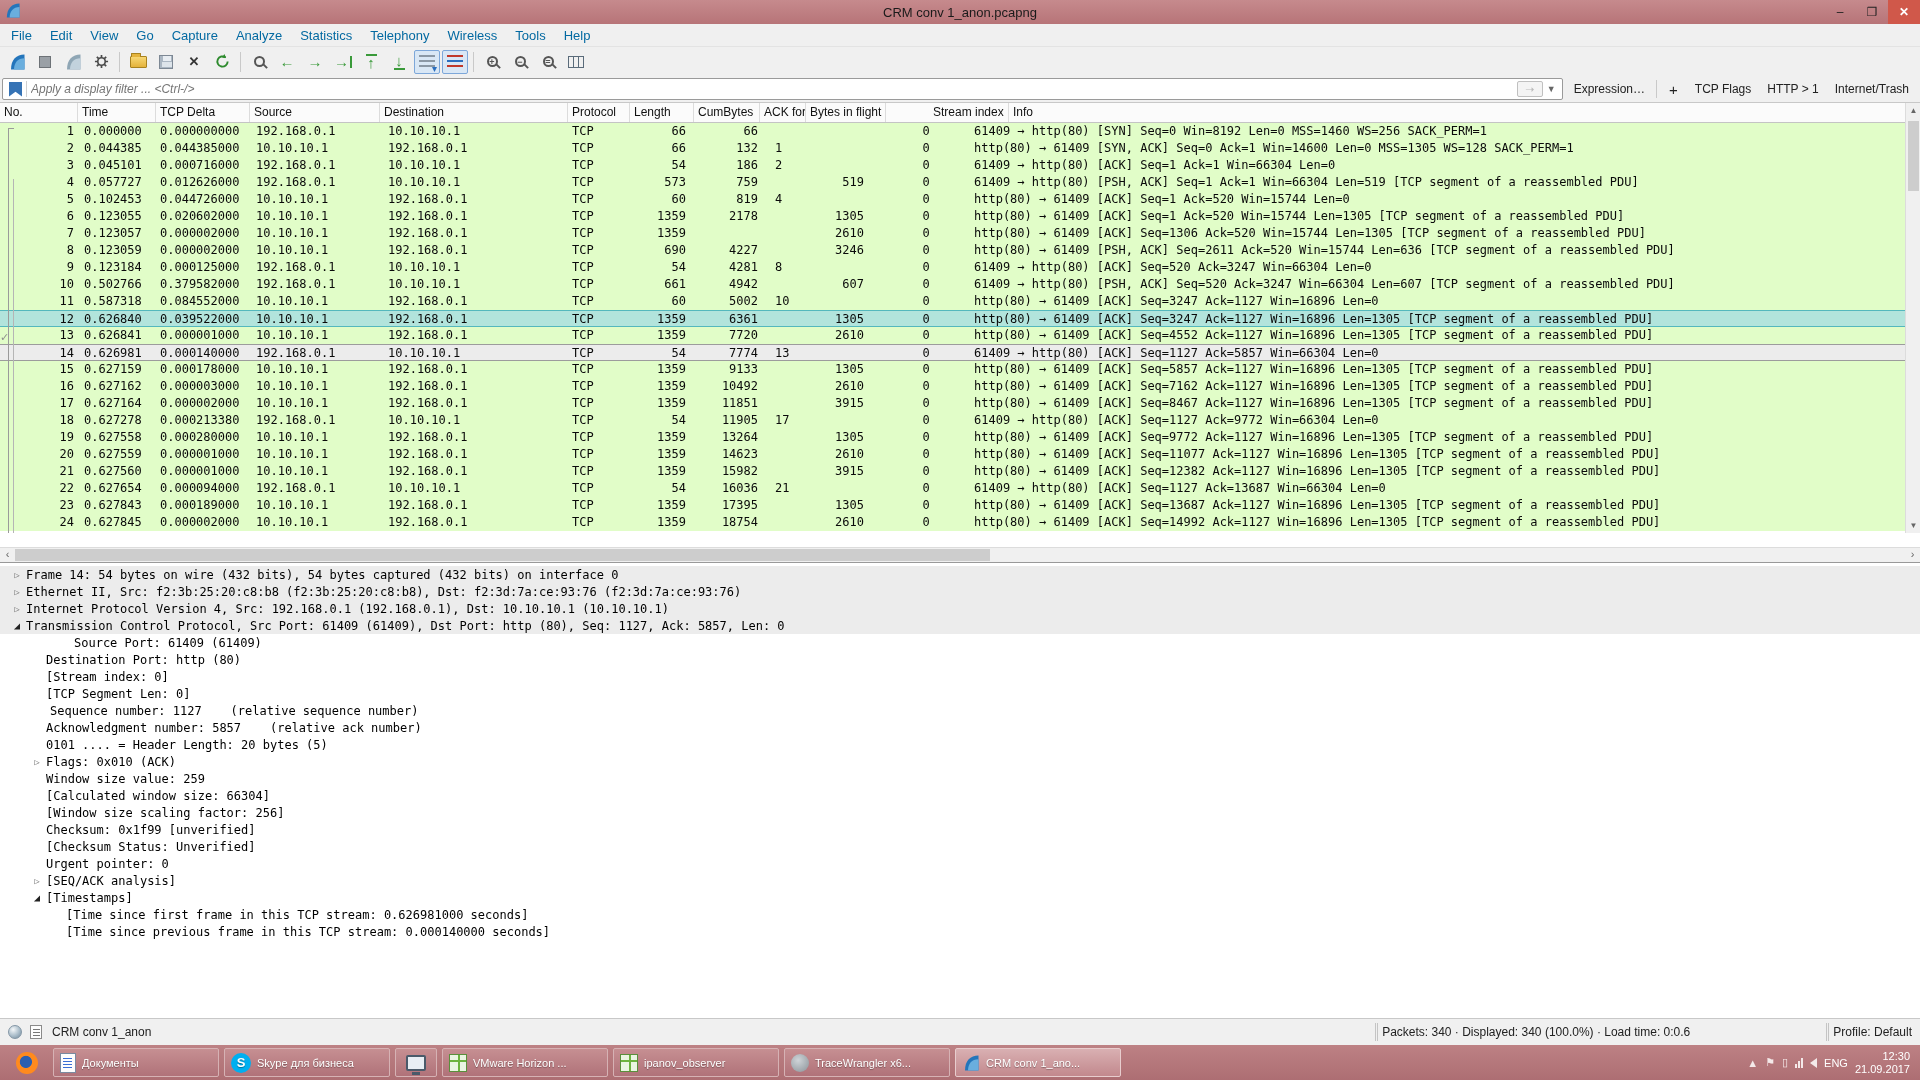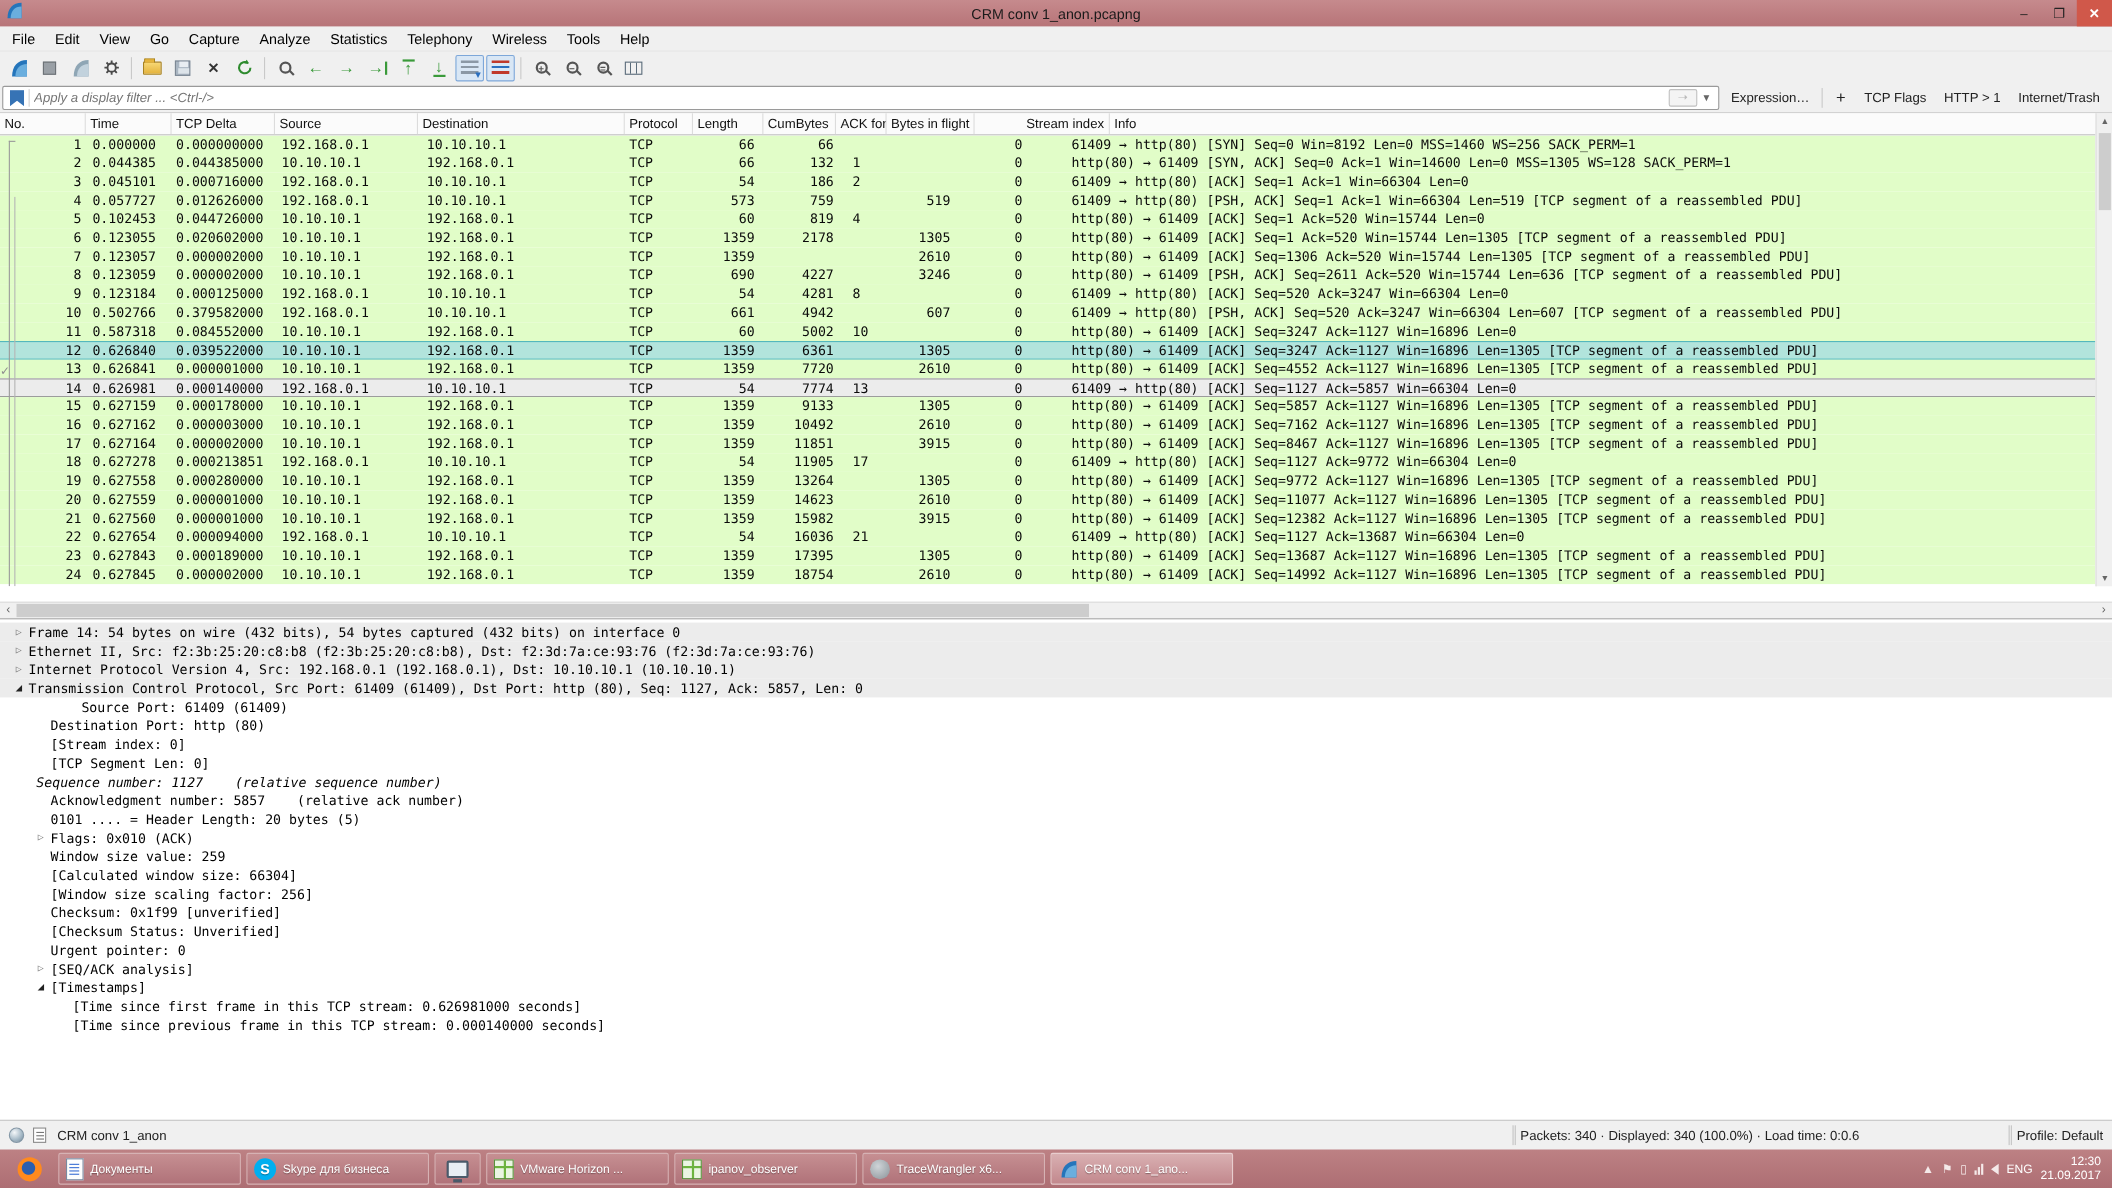--- a/index.html
+++ b/index.html
@@ -10,21 +10,21 @@
   
   .titlebar { height:24px; background:linear-gradient(#c68a8d,#b77478); display:flex; align-items:center; position:relative; flex:none; }
   .titlebar .appico { margin-left:4px; }
   .titlebar .title { position:absolute; left:0; right:0; text-align:center; font-size:13px; color:#1a1a1a; }
   .winbtns { margin-left:auto; display:flex; height:100%; z-index:2; }
   .winbtn { width:32px; height:100%; display:flex; align-items:center; justify-content:center; font-size:12px; color:#222; }
   .winbtn.close { background:#d0584a; color:#fff; font-weight:bold; }
 
   
   .menubar { height:23px; background:#f0f0f0; display:flex; align-items:center; padding-left:2px; flex:none; border-bottom:1px solid #e3e3e3; }
-  .menu-item { padding:2px 9px; font-size:13px; color:#000000; }
+  .menu-item { padding:2px 9px; font-size:13px; color:#0369a1; }
 
   
   .toolbar { height:29px; background:#f0f0f0; display:flex; align-items:center; padding-left:4px; gap:2px; flex:none; }
   .tool { width:26px; height:24px; display:flex; align-items:center; justify-content:center; border:1px solid transparent; border-radius:2px; position:relative; }
   .tool.pressed { background:#d9e7f5; border:1px solid #7da7d9; }
   .tsep { width:1px; height:20px; background:#c9c9c9; margin:0 3px; }
   .sq { width:12px; height:12px; background:#9aa0a6; border:1px solid #6d7277; display:inline-block; }
   .xx { font-size:13px; font-weight:bold; color:#333; }
   .folder { width:17px; height:12px; background:linear-gradient(#f7d774,#e4b33c); border:1px solid #a8821f; border-radius:1px; position:relative; display:inline-block; }
   .folder:before { content:""; position:absolute; top:-4px; left:0; width:8px; height:3px; background:#e4b33c; border:1px solid #a8821f; border-bottom:none; border-radius:1px 1px 0 0; }
@@ -517,21 +517,21 @@
           <div class="pc r" style="width: 64px; padding-right: 8px;">1359</div>
           <div class="pc r" style="width: 66px; padding-right: 2px;">11851</div>
           <div class="pc " style="width: 46px; padding-left: 15px;"></div>
           <div class="pc r" style="width: 80px; padding-right: 22px;">3915</div>
           <div class="pc c" style="width: 80px;">0</div>
           <div class="pc info">http(80) → 61409 [ACK] Seq=8467 Ack=1127 Win=16896 Len=1305 [TCP segment of a reassembled PDU]</div>
         </div>
         <div class="prow">
           <div class="pc r" style="width: 78px; padding-right: 4px;">18</div>
           <div class="pc " style="width: 78px; padding-left: 6px;">0.627278</div>
-          <div class="pc " style="width: 94px; padding-left: 4px;">0.000213851</div>
+          <div class="pc " style="width: 94px; padding-left: 4px;">0.000213380</div>
           <div class="pc " style="width: 130px; padding-left: 6px;">192.168.0.1</div>
           <div class="pc " style="width: 188px; padding-left: 8px;">10.10.10.1</div>
           <div class="pc " style="width: 62px; padding-left: 4px;">TCP</div>
           <div class="pc r" style="width: 64px; padding-right: 8px;">54</div>
           <div class="pc r" style="width: 66px; padding-right: 2px;">11905</div>
           <div class="pc " style="width: 46px; padding-left: 15px;">17</div>
           <div class="pc r" style="width: 80px; padding-right: 22px;"></div>
           <div class="pc c" style="width: 80px;">0</div>
           <div class="pc info">61409 → http(80) [ACK] Seq=1127 Ack=9772 Win=66304 Len=0</div>
         </div>
@@ -635,21 +635,21 @@
 
   <div class="details">
       <div class="dline lvl0" style="padding-left: 8px;"><span class="dexp">▷</span><span>Frame 14: 54 bytes on wire (432 bits), 54 bytes captured (432 bits) on interface 0</span></div>
       <div class="dline lvl0" style="padding-left: 8px;"><span class="dexp">▷</span><span>Ethernet II, Src: f2:3b:25:20:c8:b8 (f2:3b:25:20:c8:b8), Dst: f2:3d:7a:ce:93:76 (f2:3d:7a:ce:93:76)</span></div>
       <div class="dline lvl0" style="padding-left: 8px;"><span class="dexp">▷</span><span>Internet Protocol Version 4, Src: 192.168.0.1 (192.168.0.1), Dst: 10.10.10.1 (10.10.10.1)</span></div>
       <div class="dline lvl0" style="padding-left: 8px;"><span class="dexp open">◢</span><span>Transmission Control Protocol, Src Port: 61409 (61409), Dst Port: http (80), Seq: 1127, Ack: 5857, Len: 0</span></div>
       <div class="dline" style="padding-left: 46px; margin-left: 28px;"><span>Source Port: 61409 (61409)</span></div>
       <div class="dline" style="padding-left: 46px;"><span>Destination Port: http (80)</span></div>
       <div class="dline" style="padding-left: 46px;"><span>[Stream index: 0]</span></div>
       <div class="dline" style="padding-left: 46px;"><span>[TCP Segment Len: 0]</span></div>
-      <div class="dline" style="padding-left: 33px; font-style: italic;"><span>Sequence number: 1127    (relative sequence number)</span></div>
+      <div class="dline" style="padding-left: 50px;"><span>Sequence number: 1127    (relative sequence number)</span></div>
       <div class="dline" style="padding-left: 46px;"><span>Acknowledgment number: 5857    (relative ack number)</span></div>
       <div class="dline" style="padding-left: 46px;"><span>0101 .... = Header Length: 20 bytes (5)</span></div>
       <div class="dline" style="padding-left: 28px;"><span class="dexp">▷</span><span>Flags: 0x010 (ACK)</span></div>
       <div class="dline" style="padding-left: 46px;"><span>Window size value: 259</span></div>
       <div class="dline" style="padding-left: 46px;"><span>[Calculated window size: 66304]</span></div>
       <div class="dline" style="padding-left: 46px;"><span>[Window size scaling factor: 256]</span></div>
       <div class="dline" style="padding-left: 46px;"><span>Checksum: 0x1f99 [unverified]</span></div>
       <div class="dline" style="padding-left: 46px;"><span>[Checksum Status: Unverified]</span></div>
       <div class="dline" style="padding-left: 46px;"><span>Urgent pointer: 0</span></div>
       <div class="dline" style="padding-left: 28px;"><span class="dexp">▷</span><span>[SEQ/ACK analysis]</span></div>

